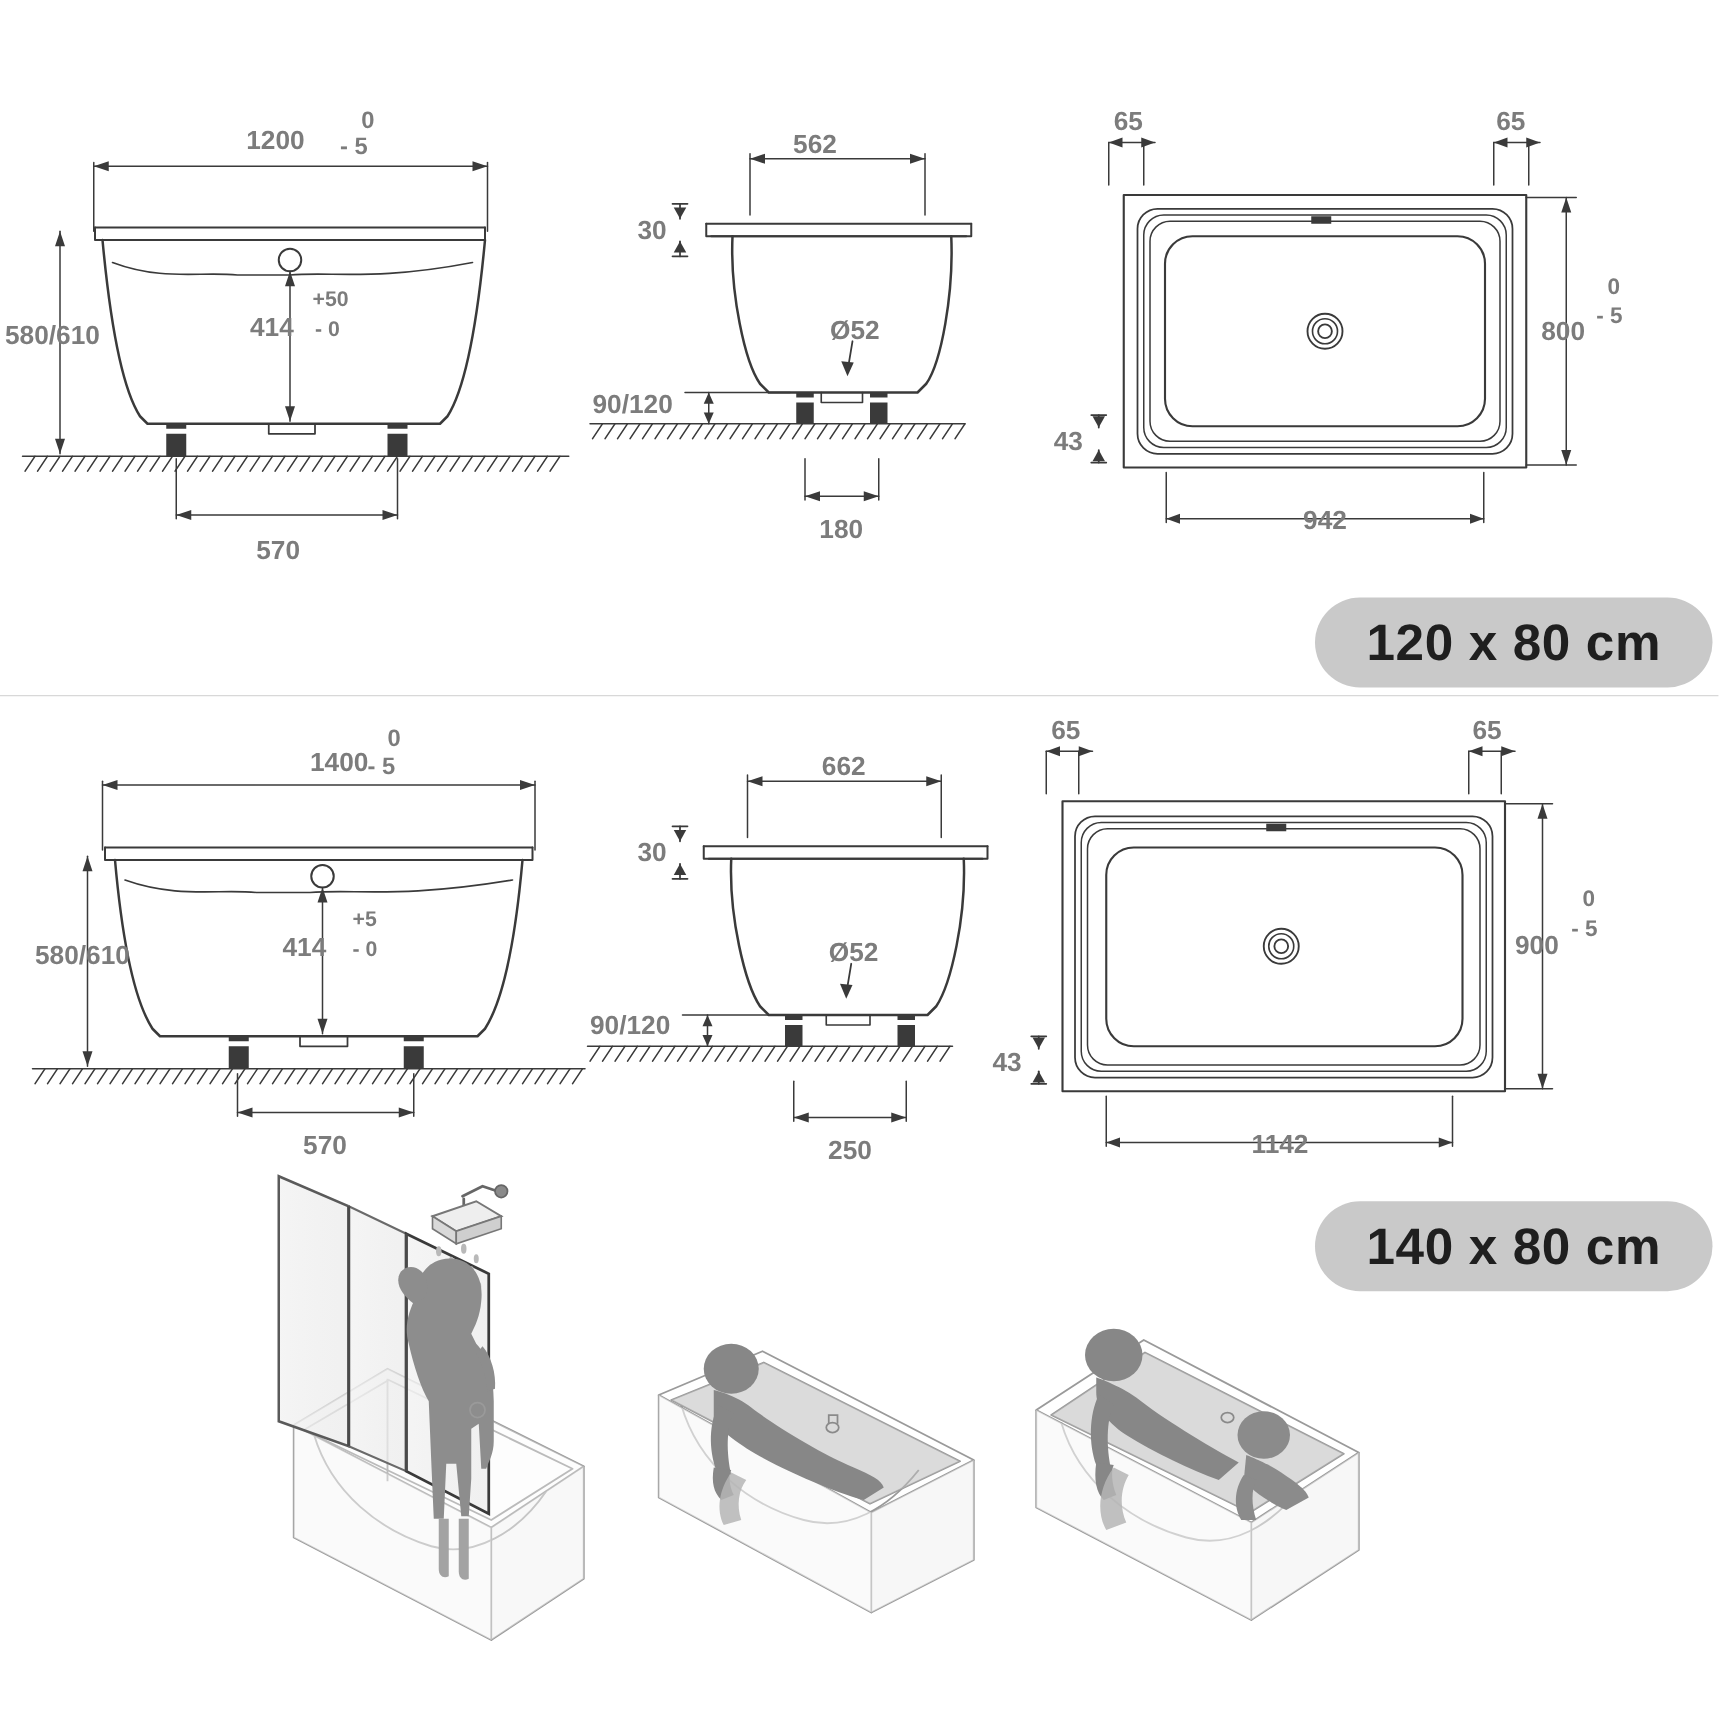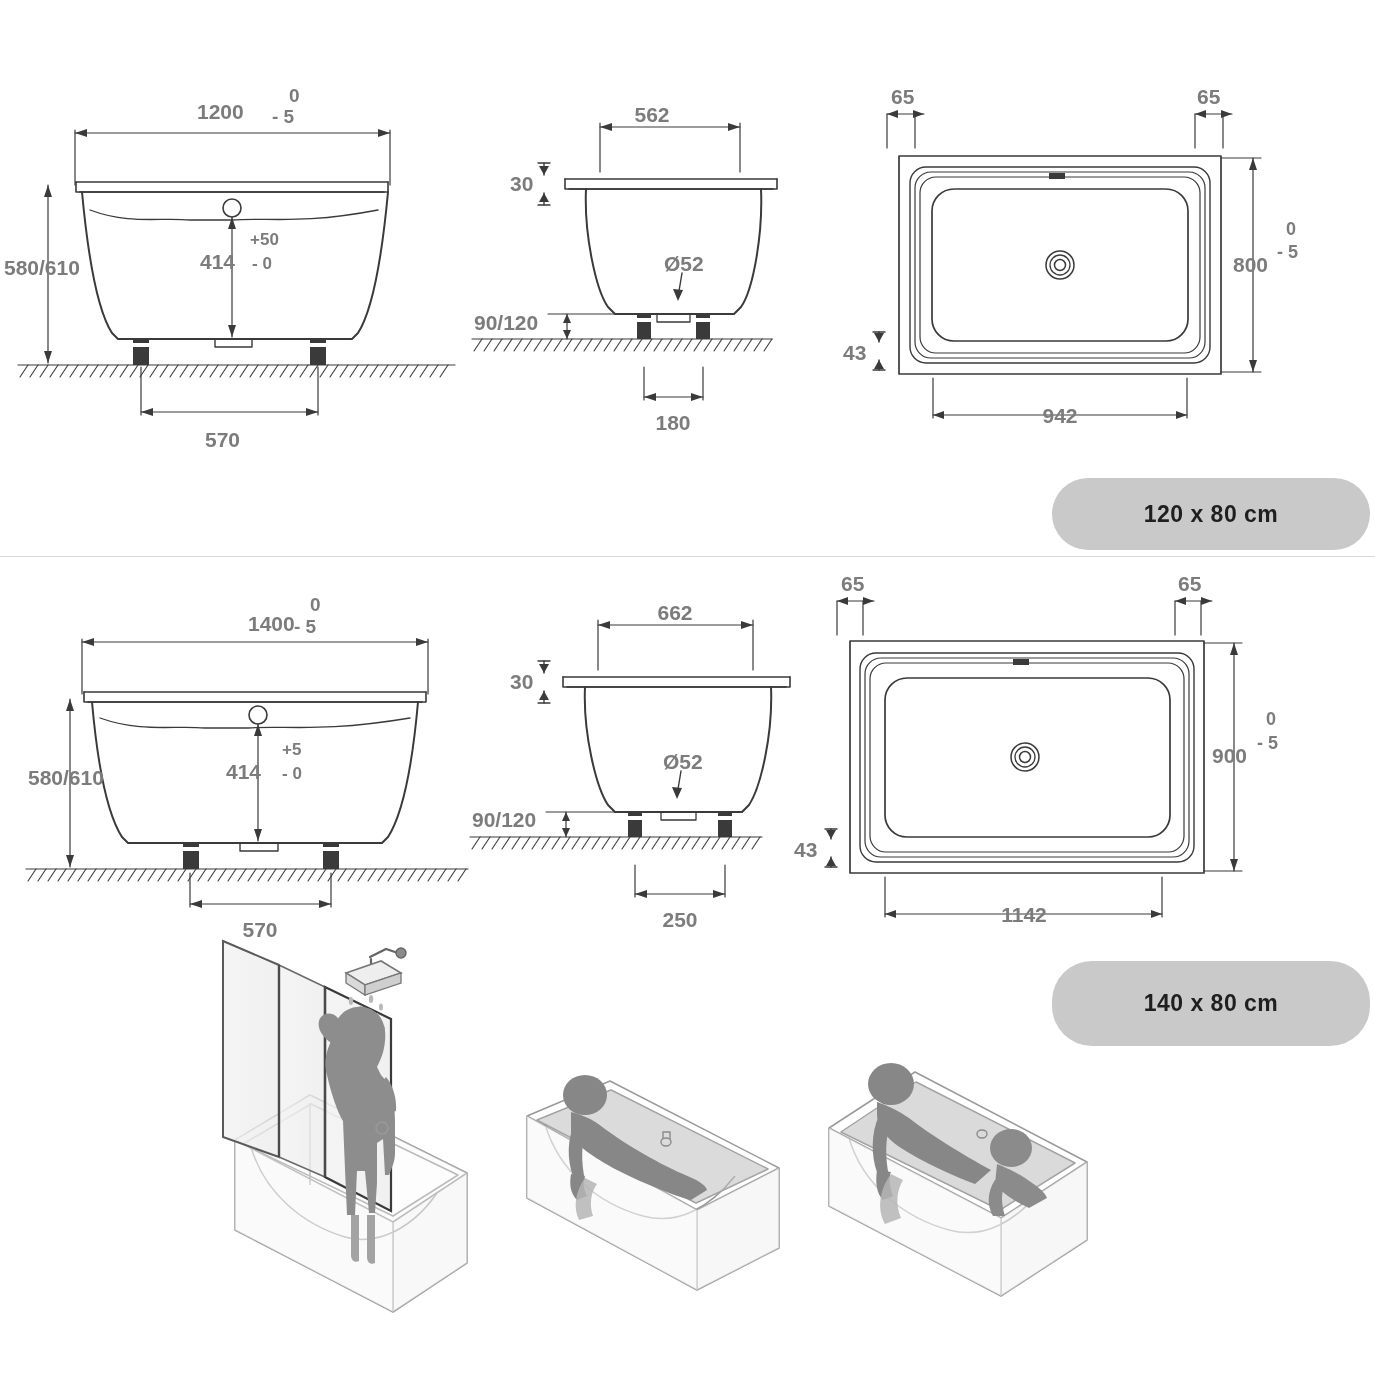--- a/index.html
+++ b/index.html
@@ -30,21 +30,21 @@
   }
   .badge {
     position: absolute;
     display: flex;
     align-items: center;
     justify-content: center;
     background: #c9c9c9;
     border-radius: 40px;
     color: #1f1f1f;
     font-weight: bold;
-    font-size: 23px;
+    font-size: 41px;
     letter-spacing: 0.5px;
     font-family: "Liberation Sans", sans-serif;
   }
   .illus { position: absolute; }
 </style>
 </head>
 <body>
 
 <div id="page">
 
@@ -291,21 +291,21 @@
 
     <div class="badge" style="left:1052px;top:478px;width:318px;height:72px;">
       <span>120 x 80 cm</span>
     </div>
   </div>
 
   <div class="divider" style="top:556px;"></div>
 
   <div class="section" style="top:557px;height:400px;">
 
-    <div class="view" style="left:0px;top:32px;">
+    <div class="view" style="left:0px;top:18px;">
       <svg width="470" height="370" viewBox="0 0 470 370">
         <g stroke="#3a3a3a" fill="none" stroke-width="1.6" stroke-linecap="round" stroke-linejoin="round">
           <g stroke-width="1.2">
             <path d="M82 50 L82 105"></path>
             <path d="M428 50 L428 105"></path>
             <path d="M82 53 L428 53"></path>
           </g>
           <path d="M82 53 l12 -4 l0 8 z" fill="#3a3a3a" stroke="none"></path>
           <path d="M428 53 l-12 -4 l0 8 z" fill="#3a3a3a" stroke="none"></path>
 
@@ -520,21 +520,21 @@
         <text class="dimtext" x="51" y="26" font-size="21">65</text>
         <text class="dimtext" x="388" y="26" font-size="21">65</text>
         <text class="dimtext" x="422" y="198" font-size="21">900</text>
         <text class="dimtext" x="476" y="160" font-size="18">0</text>
         <text class="dimtext" x="467" y="184" font-size="18">- 5</text>
         <text class="dimtext" x="4" y="292" font-size="21">43</text>
         <text class="dimtext" x="234" y="357" font-size="21" text-anchor="middle">1142</text>
       </svg>
     </div>
 
-    <div class="badge" style="left:1052px;top:404px;width:318px;height:85px;">
+    <div class="badge" style="left:1052px;top:404px;width:318px;height:72px;">
       <span>140 x 80 cm</span>
     </div>
   </div>
 
   <div class="illus" style="left:205px;top:925px;">
     <svg width="290" height="390" viewBox="0 0 290 390">
       <defs>
         <linearGradient id="glassgrad" x1="0" y1="0" x2="1" y2="0">
           <stop offset="0%" stop-color="#f3f3f3" stop-opacity="0.85"></stop>
           <stop offset="100%" stop-color="#e9e9e9" stop-opacity="0.65"></stop>

